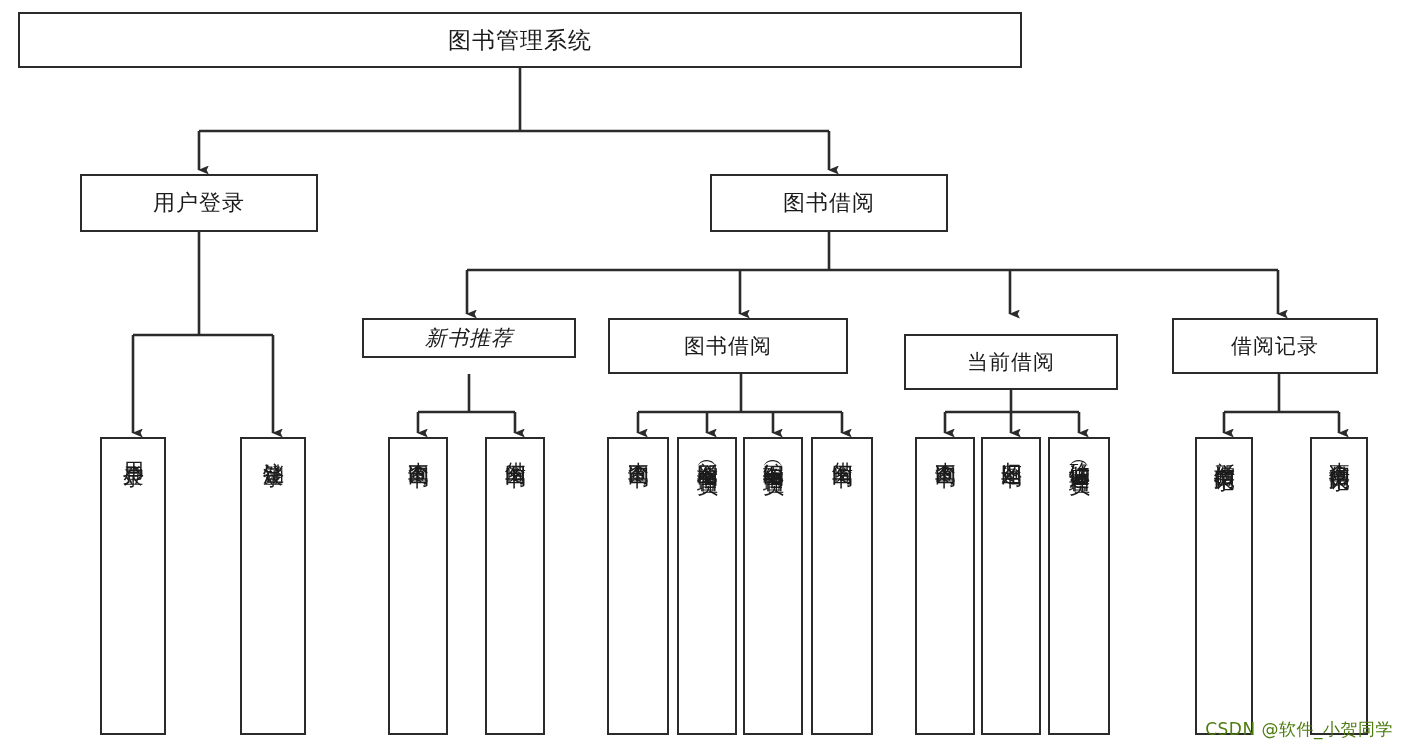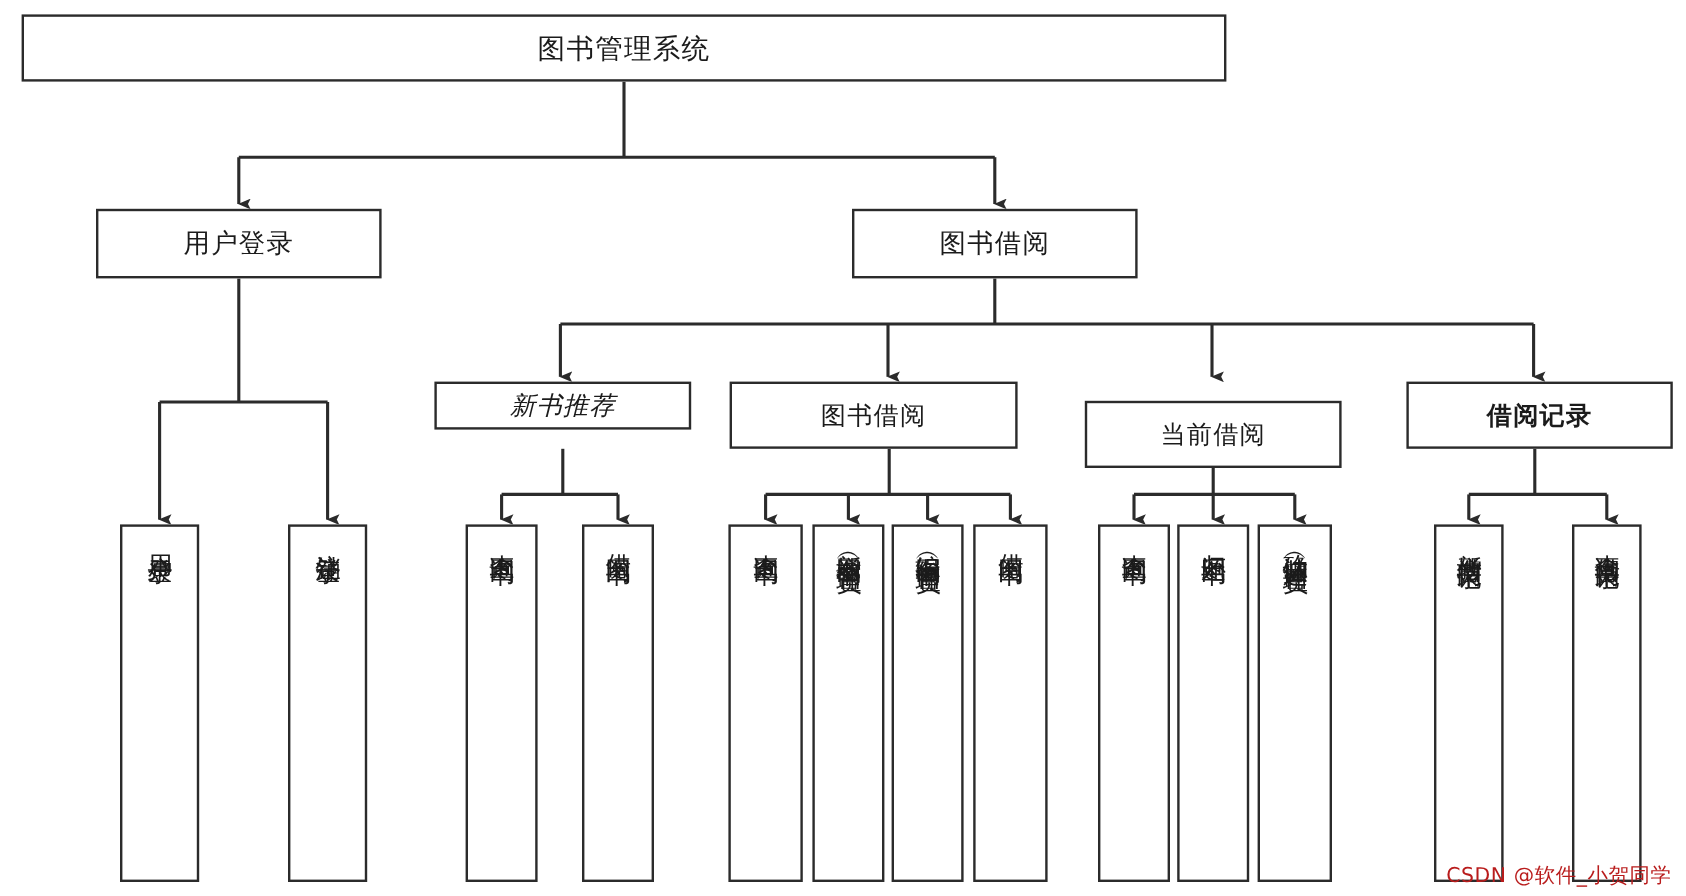--- a/index.html
+++ b/index.html
@@ -59,21 +59,21 @@
     text-orientation: upright;
     line-height: 1.18;
     letter-spacing: 2px;
     white-space: nowrap;
   }
   .watermark {
     position: absolute;
     right: 12px;
     bottom: 6px;
     font-size: 17px;
-    color: #b91c1c;
+    color: #4d7c0f;
     white-space: nowrap;
     letter-spacing: 0.5px;
   }
 </style>
 </head>
 <body>
 
 <div id="canvas">
 
   <svg id="wires" viewBox="0 0 1405 747" xmlns="http://www.w3.org/2000/svg">
@@ -143,21 +143,21 @@
   <div id="level2-group">
       <div class="node level2" style="left: 362px; top: 318px; width: 214px; height: 40px; font-style: italic;">
         <span>新书推荐</span>
       </div>
       <div class="node level2" style="left: 608px; top: 318px; width: 240px; height: 56px;">
         <span>图书借阅</span>
       </div>
       <div class="node level2" style="left: 904px; top: 334px; width: 214px; height: 56px;">
         <span>当前借阅</span>
       </div>
-      <div class="node level2" style="left: 1172px; top: 318px; width: 222px; height: 56px; font-weight: bold;">
+      <div class="node level2" style="left: 1172px; top: 318px; width: 206px; height: 56px;">
         <span>借阅记录</span>
       </div>
     </div>
   <div id="leaf-group">
       <div class="node leaf" style="left: 100px; top: 437px; width: 66px; height: 298px;">
         <span class="vtext">用户登录</span>
       </div>
       <div class="node leaf" style="left: 240px; top: 437px; width: 66px; height: 298px;">
         <span class="vtext">注销登录</span>
       </div>

